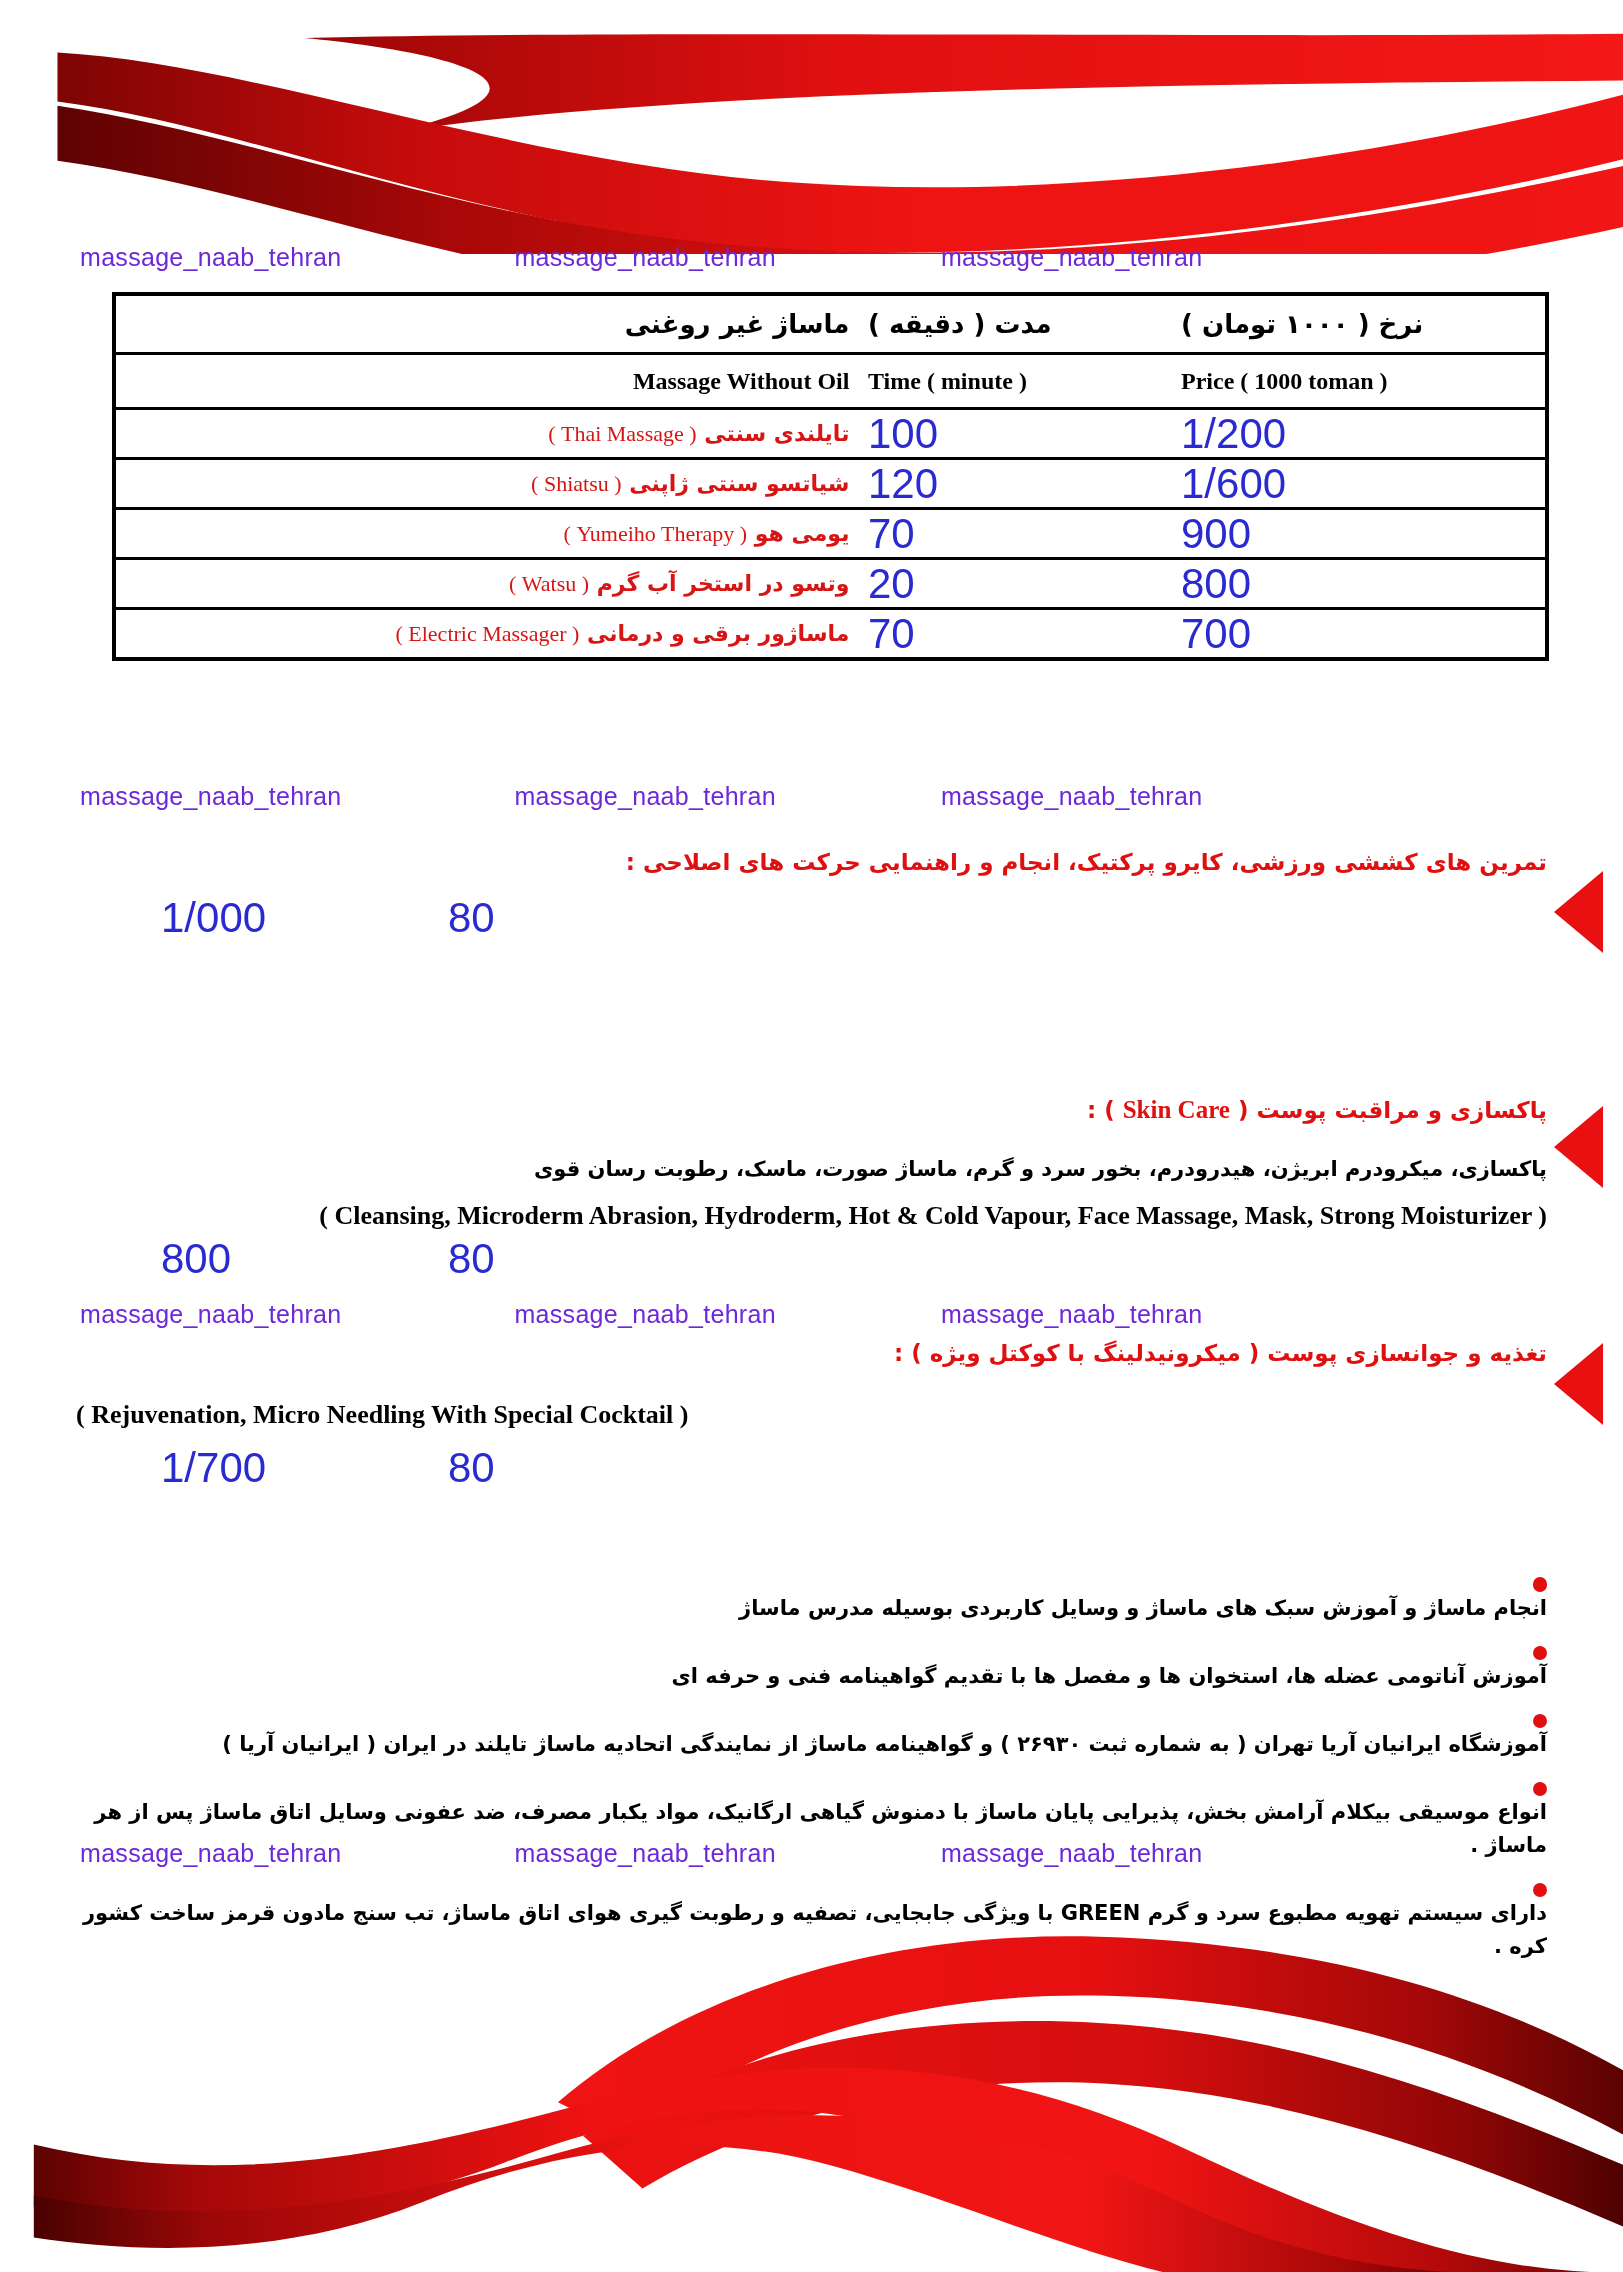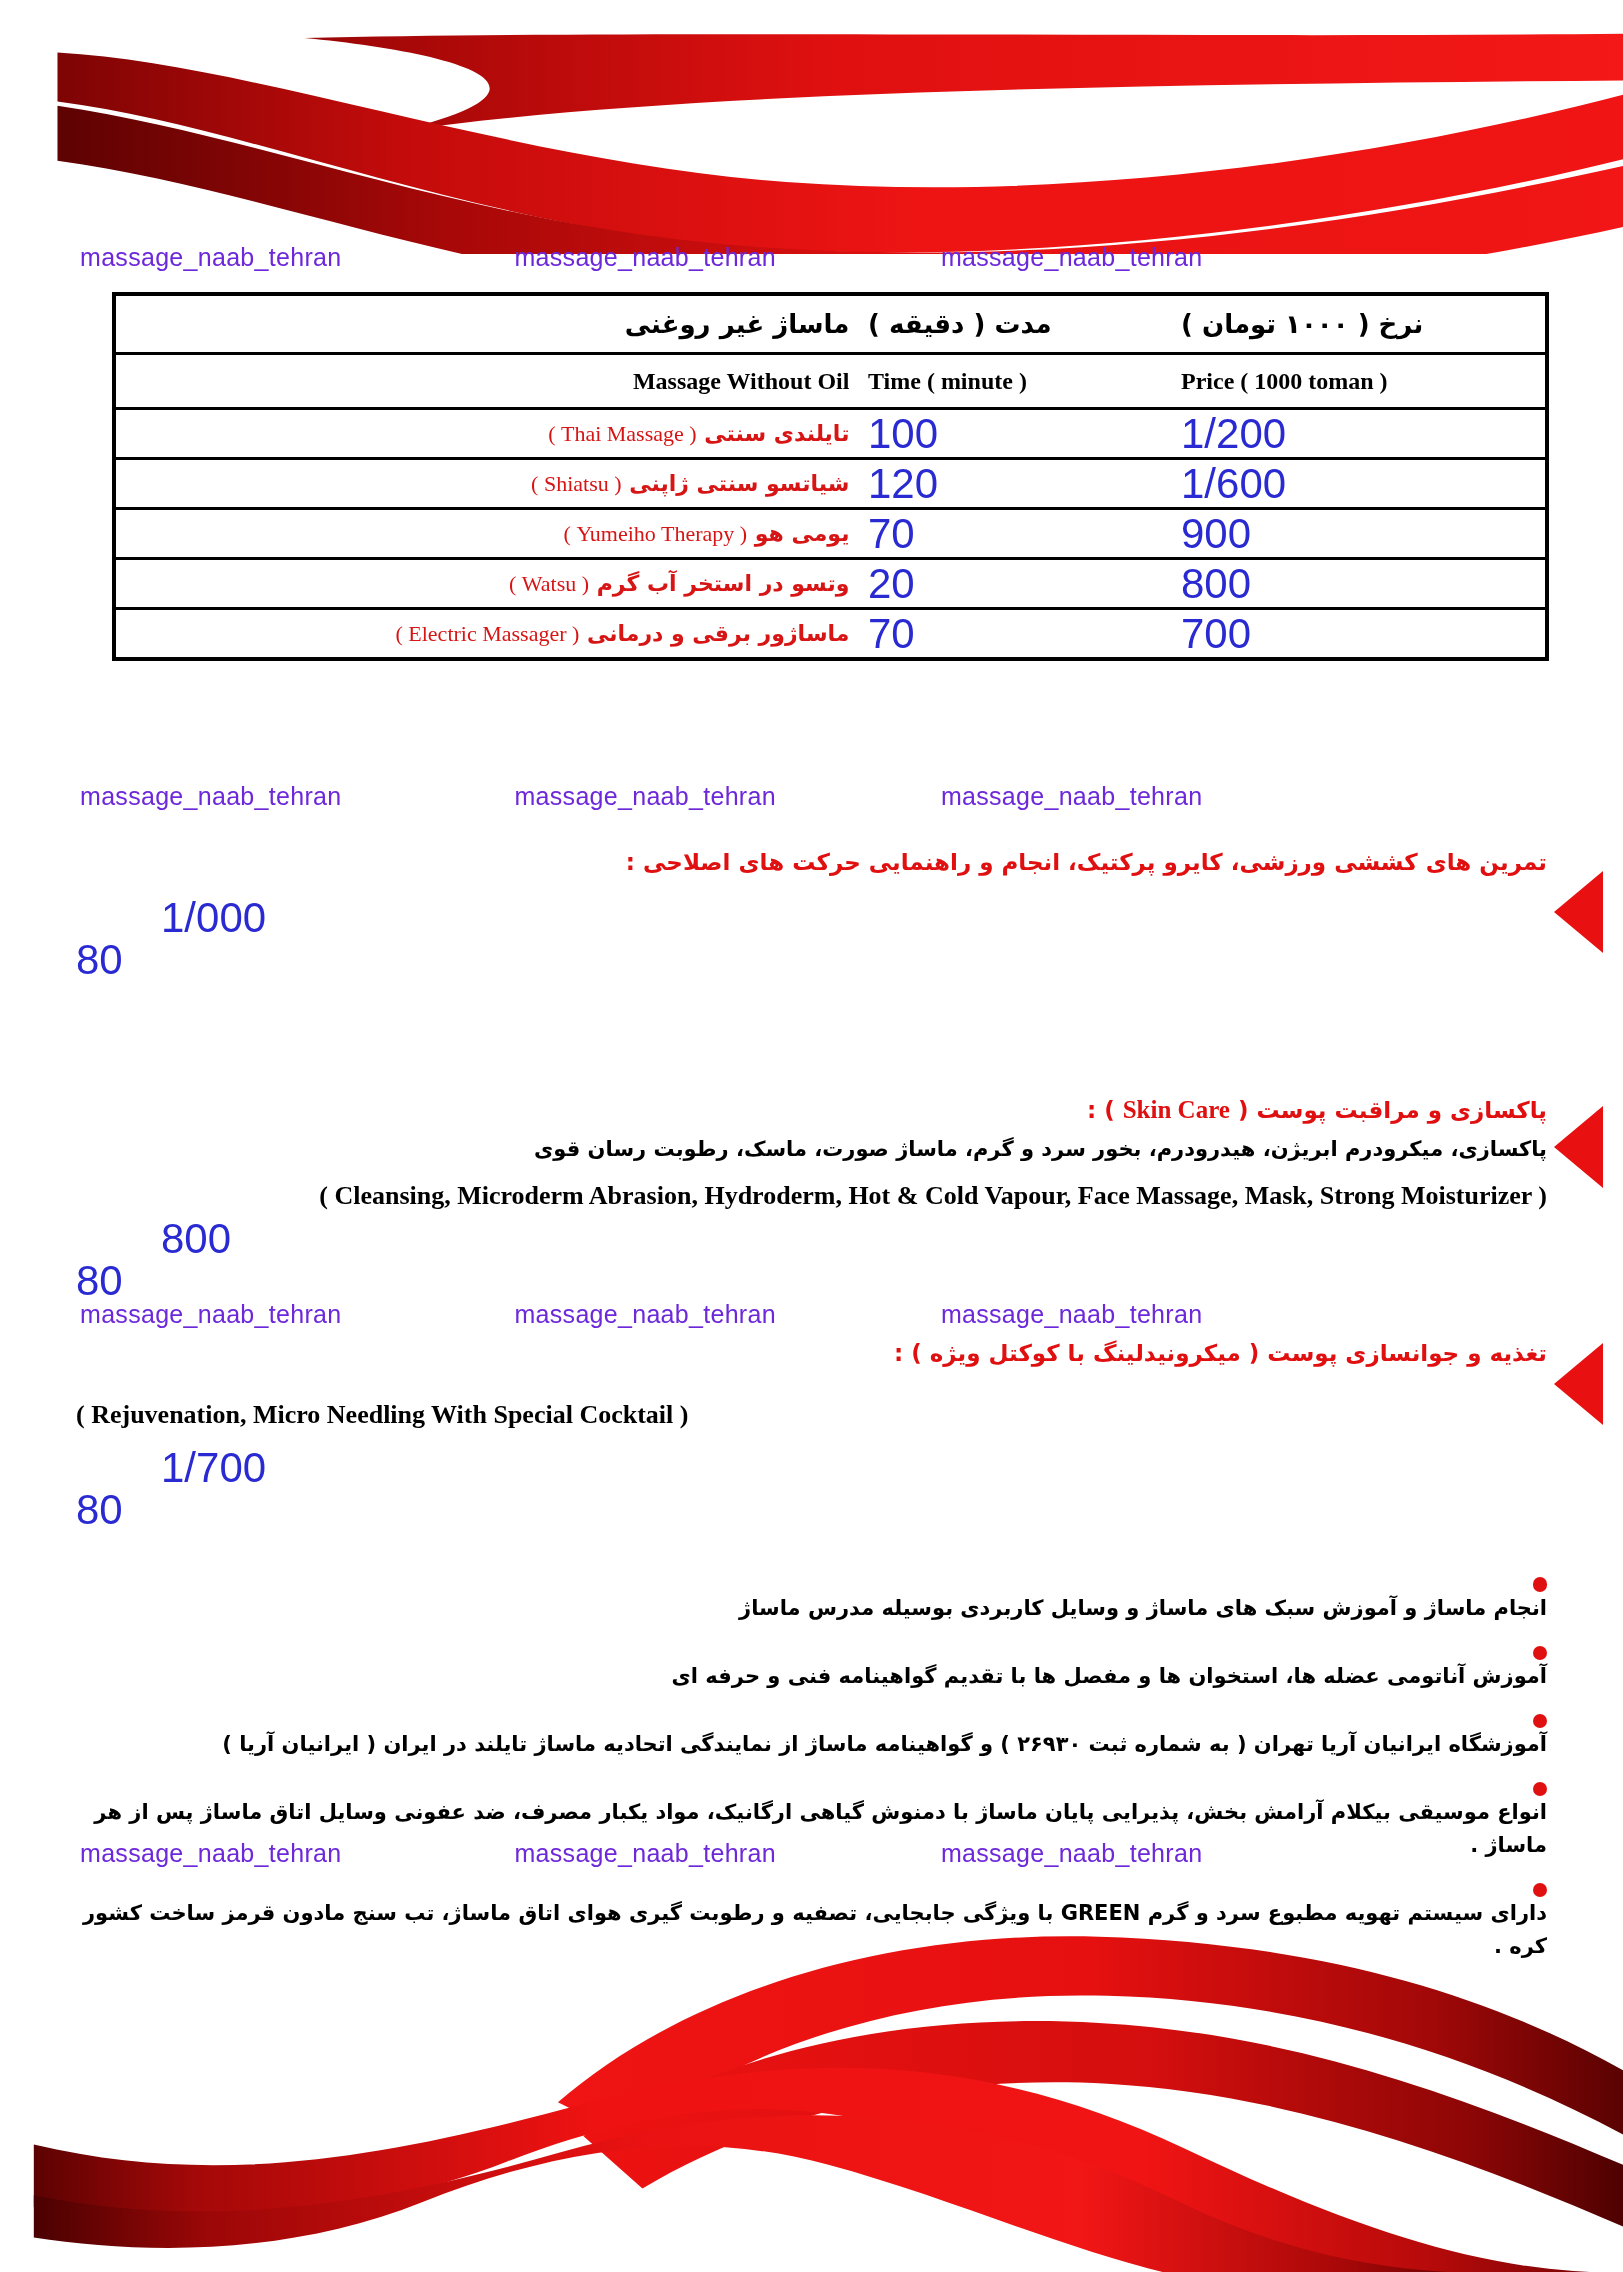--- a/index.html
+++ b/index.html
@@ -74,21 +74,21 @@
     font-family:"DejaVu Sans", sans-serif;
     font-size:21px;font-weight:700;color:#000;
     text-align:right;line-height:1.6;
   }
   .sec-en{
     font-family:"Liberation Serif", serif;
     font-size:26px;font-weight:bold;color:#000;
     text-align:right;direction:ltr;line-height:1.5;
   }
   .sec-en.left{text-align:left;}
-  .sec-vals{display:flex;direction:ltr;gap:0;margin-top:5px;flex-direction:column;}
+  .sec-vals{display:flex;direction:ltr;gap:8px;margin-top:5px;}
   .sec-vals .v-price{width:279px;padding-left:85px;}
   .sec-vals .v-time{width:169px;}
 
   .arrow{
     position:absolute;width:0;height:0;
     border-top:41px solid transparent;
     border-bottom:41px solid transparent;
     border-right:49px solid #e81010;
   }
 
@@ -198,21 +198,21 @@
     <div class="sec-title">تمرین های کششی ورزشی، کایرو پرکتیک، انجام و راهنمایی حرکت های اصلاحی  :</div>
     <div class="sec-vals" style="margin-top:17px;">
       <div class="v-price"><span class="val">1/000</span></div>
       <div class="v-time"><span class="val">80</span></div>
     </div>
   </div>
 
   <div class="arrow" style="left:1554px;top:1106px;"></div>
   <div class="section" style="top:1091px;">
     <div class="sec-title"><span>پاکسازی و مراقبت پوست ( </span><span class="en">Skin Care</span><span> ) :</span></div>
-    <div class="sec-fa" style="margin-top:4px;">پاکسازی، میکرودرم ابریژن، هیدرودرم، بخور سرد و گرم، ماساژ صورت، ماسک، رطوبت رسان قوی</div>
+    <div class="sec-fa" style="margin-top:24px;">پاکسازی، میکرودرم ابریژن، هیدرودرم، بخور سرد و گرم، ماساژ صورت، ماسک، رطوبت رسان قوی</div>
     <div class="sec-en" style="margin-top:10px;text-align:right;">( Cleansing, Microderm Abrasion, Hydroderm, Hot &amp; Cold Vapour, Face Massage, Mask, Strong Moisturizer )</div>
     <div class="sec-vals" style="margin-top:3.4px;">
       <div class="v-price"><span class="val">800</span></div>
       <div class="v-time"><span class="val">80</span></div>
     </div>
   </div>
 
   <div class="wm-row" style="top:1300px;">
     <span class="wm-a">massage_naab_tehran</span>
     <span class="wm-b">massage_naab_tehran</span>

